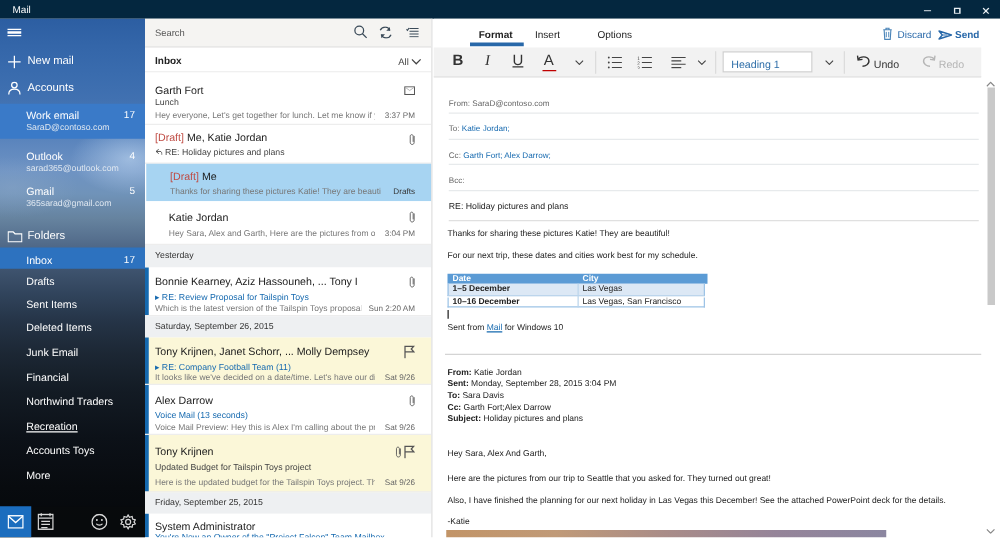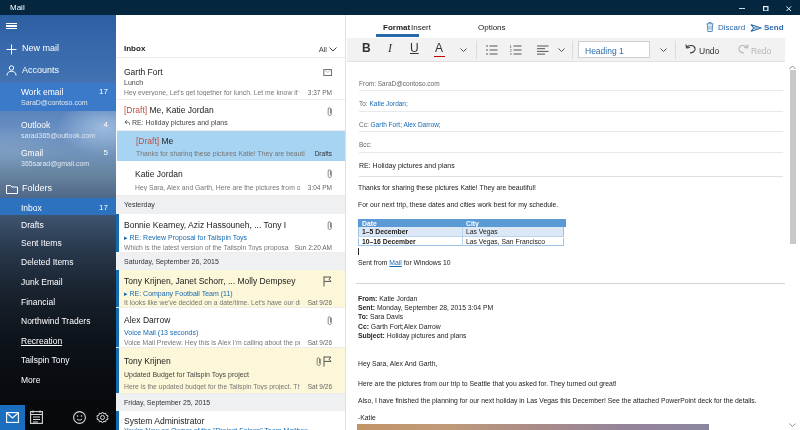--- a/index.html
+++ b/index.html
@@ -102,21 +102,21 @@
       <div class="fitem" style="top:4.5px;">Inbox</div>
       <div class="cnt" style="top:4.5px;">17</div>
     </div>
     <div class="fitem" style="top:204.5px;">Drafts</div>
     <div class="fitem" style="top:222.5px;">Sent Items</div>
     <div class="fitem" style="top:241.5px;">Deleted Items</div>
     <div class="fitem" style="top:261.5px;">Junk Email</div>
     <div class="fitem" style="top:281.5px;">Financial</div>
     <div class="fitem" style="top:301px;">Northwind Traders</div>
     <div class="fitem" style="top:320.5px;text-decoration:underline;">Recreation</div>
-    <div class="fitem" style="top:340px;">Tailspin Tony</div>
+    <div class="fitem" style="top:340px;">Accounts Toys</div>
     <div class="fitem" style="top:360px;">More</div>
     <div id="side-bottom">
       <div id="mailsq"></div>
       <svg style="position:absolute;left:6px;top:7px;" width="13" height="11" viewBox="0 0 13 11">
         <rect x="0.6" y="0.6" width="11.8" height="9.8" fill="none" stroke="#fff" stroke-width="1.1"></rect>
         <path d="M0.8 1 L6.5 6 L12.2 1" fill="none" stroke="#fff" stroke-width="1.1"></path>
       </svg>
       <svg style="position:absolute;left:30px;top:5px;" width="13" height="14" viewBox="0 0 13 14">
         <rect x="0.6" y="1.6" width="11.8" height="11.8" fill="none" stroke="#d8d8d8" stroke-width="1.1"></rect>
         <path d="M1 4.5 H12" stroke="#d8d8d8" stroke-width="1"></path>
@@ -130,20 +130,37 @@
         <path d="M4 8 C5 9.5 8 9.5 9 8" fill="none" stroke="#d8d8d8" stroke-width="1"></path>
       </svg>
       <svg style="position:absolute;left:96px;top:6px;" width="13" height="13" viewBox="0 0 13 13">
         <path d="M6.5 1 L7.6 2.8 L9.7 2.2 L10.1 4.3 L12.2 4.9 L11.2 6.5 L12.2 8.1 L10.1 8.7 L9.7 10.8 L7.6 10.2 L6.5 12 L5.4 10.2 L3.3 10.8 L2.9 8.7 L0.8 8.1 L1.8 6.5 L0.8 4.9 L2.9 4.3 L3.3 2.2 L5.4 2.8 Z" fill="none" stroke="#d8d8d8" stroke-width="1"></path>
         <circle cx="6.5" cy="6.5" r="2" fill="none" stroke="#d8d8d8" stroke-width="1"></circle>
       </svg>
     </div>
   </div>
   <div id="list" class="abs">
 
+    <div style="position:absolute;left:0;top:0;width:229px;height:23px;border-bottom:1px solid #e4e4e4;background:#f5f4f2;">
+      <span style="position:absolute;left:8px;top:7px;font-size:7.5px;color:#555;">Search</span>
+      <svg style="position:absolute;left:167px;top:5px;" width="11" height="11" viewBox="0 0 11 11">
+        <circle cx="4.4" cy="4.4" r="3.5" fill="none" stroke="#3a4a58" stroke-width="1"></circle>
+        <path d="M7 7 L10.3 10.3" stroke="#3a4a58" stroke-width="1"></path>
+      </svg>
+      <svg style="position:absolute;left:187px;top:6px;" width="11" height="10" viewBox="0 0 11 10">
+        <path d="M1.2 3.2 A 4.2 4.2 0 0 1 9 3.4" fill="none" stroke="#3a4a58" stroke-width="1"></path>
+        <path d="M9.8 6.8 A 4.2 4.2 0 0 1 2 6.6" fill="none" stroke="#3a4a58" stroke-width="1"></path>
+        <path d="M9 0.5 V3.6 H6 Z" fill="#3a4a58"></path>
+        <path d="M2 9.5 V6.4 H5 Z" fill="#3a4a58"></path>
+      </svg>
+      <svg style="position:absolute;left:209px;top:7px;" width="10" height="8" viewBox="0 0 10 8">
+        <path d="M2.6 0.8 H10 M2.6 3 H10 M2.6 5.2 H10 M2.6 7.4 H10" stroke="#3a4a58" stroke-width="0.9"></path>
+        <path d="M0 1.4 L0.9 2.3 L2.4 0.3" fill="none" stroke="#3a4a58" stroke-width="0.9"></path>
+      </svg>
+    </div>
 
     <div style="position:absolute;left:0;top:23px;width:229px;height:20px;border-bottom:1px solid #ececec;">
       <span style="position:absolute;left:8px;top:6px;font-size:8px;color:#222;font-weight:bold;">Inbox</span>
       <span style="position:absolute;right:18px;top:7px;font-size:7.5px;color:#444;">All</span>
       <svg style="position:absolute;right:8px;top:9px;" width="8" height="5" viewBox="0 0 8 5">
         <path d="M0.5 0.5 L4 4 L7.5 0.5" fill="none" stroke="#444" stroke-width="1"></path>
       </svg>
     </div>
 
     <div class="msg" style="top:43px;height:42px;">
@@ -241,21 +258,21 @@
     <div class="msg" style="top:396px;height:19px;border-bottom:none;">
       <div class="bar"></div>
       <div class="sender" style="top:5px;">System Administrator</div>
       <div class="sub blue" style="top:16px;">You're Now an Owner of the "Project Falcon" Team Mailbox</div>
     </div>
   </div>
   <div id="read" class="abs">
 
     <div class="tab" style="left:36px;font-weight:bold;">Format</div>
     <div style="position:absolute;left:29px;top:19px;width:43px;height:2.5px;background:#2868a9;"></div>
-    <div class="tab" style="left:64px;">Insert</div>
+    <div class="tab" style="left:81px;">Insert</div>
     <div class="tab" style="left:131px;">Options</div>
     <svg style="position:absolute;left:359px;top:7px;" width="8" height="10" viewBox="0 0 8 10">
       <path d="M0.6 1.8 H7.4 M2.8 1.6 V0.5 H5.2 V1.6 M1.3 1.8 L1.8 9.5 H6.2 L6.7 1.8" fill="none" stroke="#4a84b8" stroke-width="0.9"></path>
       <path d="M3 3.5 V7.8 M5 3.5 V7.8" stroke="#4a84b8" stroke-width="0.8"></path>
     </svg>
     <div class="tab" style="left:371px;color:#2868a9;text-align:center;">Discard</div>
     <svg style="position:absolute;left:403px;top:8.5px;" width="12" height="8" viewBox="0 0 12 8">
       <path d="M1.2 0.8 L11.2 4 L1.2 7.2 L3.8 4 Z" fill="none" stroke="#2868a9" stroke-width="1.1" stroke-linejoin="round"></path>
       <path d="M3.8 4 L7.5 4" stroke="#2868a9" stroke-width="0.9"></path>
     </svg>

